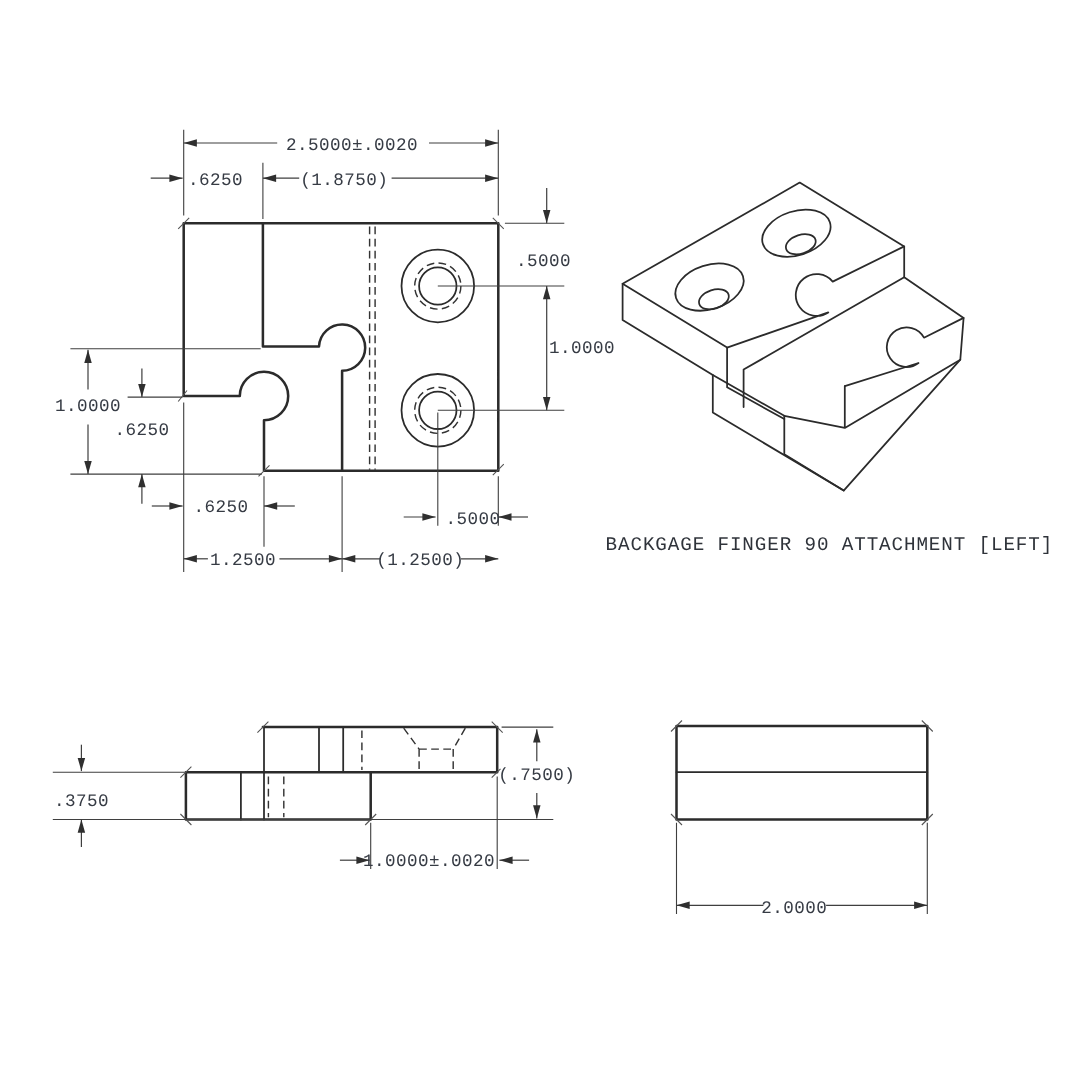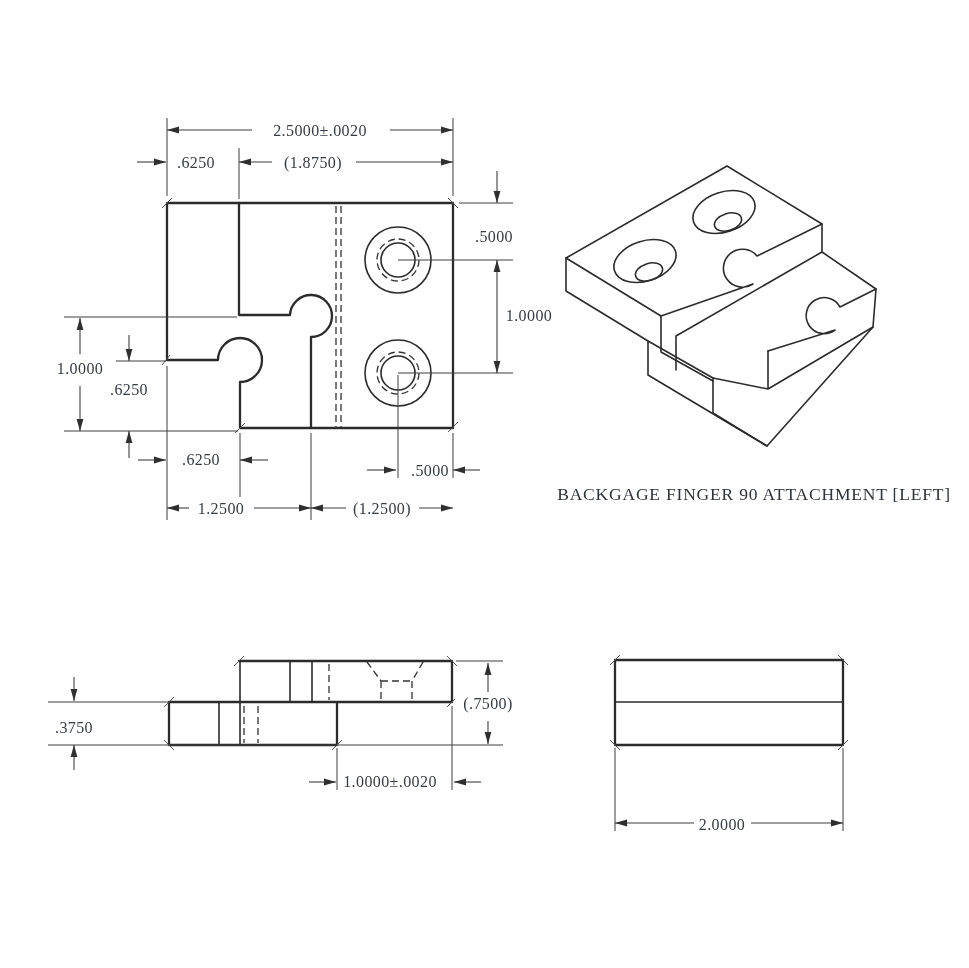--- a/index.html
+++ b/index.html
@@ -1,17 +1,17 @@
 <!DOCTYPE html>
 <html><head>
 <meta charset="utf-8">
 <style>
   html,body{margin:0;padding:0;background:#ffffff;}
   .page{position:relative;width:969px;height:968px;background:#fff;overflow:hidden;
-        font-family:Liberation Serif, serif;}
+        font-family:Liberation Mono, monospace;}
   svg{position:absolute;left:0;top:0;}
   text.dim{font-size:16px;letter-spacing:0.4px;fill:#363b44;}
   text.cap{font-size:17.5px;letter-spacing:0.8px;fill:#2f333a;}
   .edge{stroke:#2b2b2b;stroke-width:2.3;fill:none;stroke-linecap:round;stroke-linejoin:round;}
   .edge2{stroke:#2b2b2b;stroke-width:1.6;fill:none;stroke-linecap:round;stroke-linejoin:round;}
   .hid{stroke:#333;stroke-width:1.3;fill:none;stroke-dasharray:7 4;}
   .thin{stroke:#3f3f3f;stroke-width:1;fill:none;}
   .dimln{stroke:#3f3f3f;stroke-width:1.1;fill:none;}
   .tick{stroke:#555;stroke-width:1;fill:none;}
 </style>

